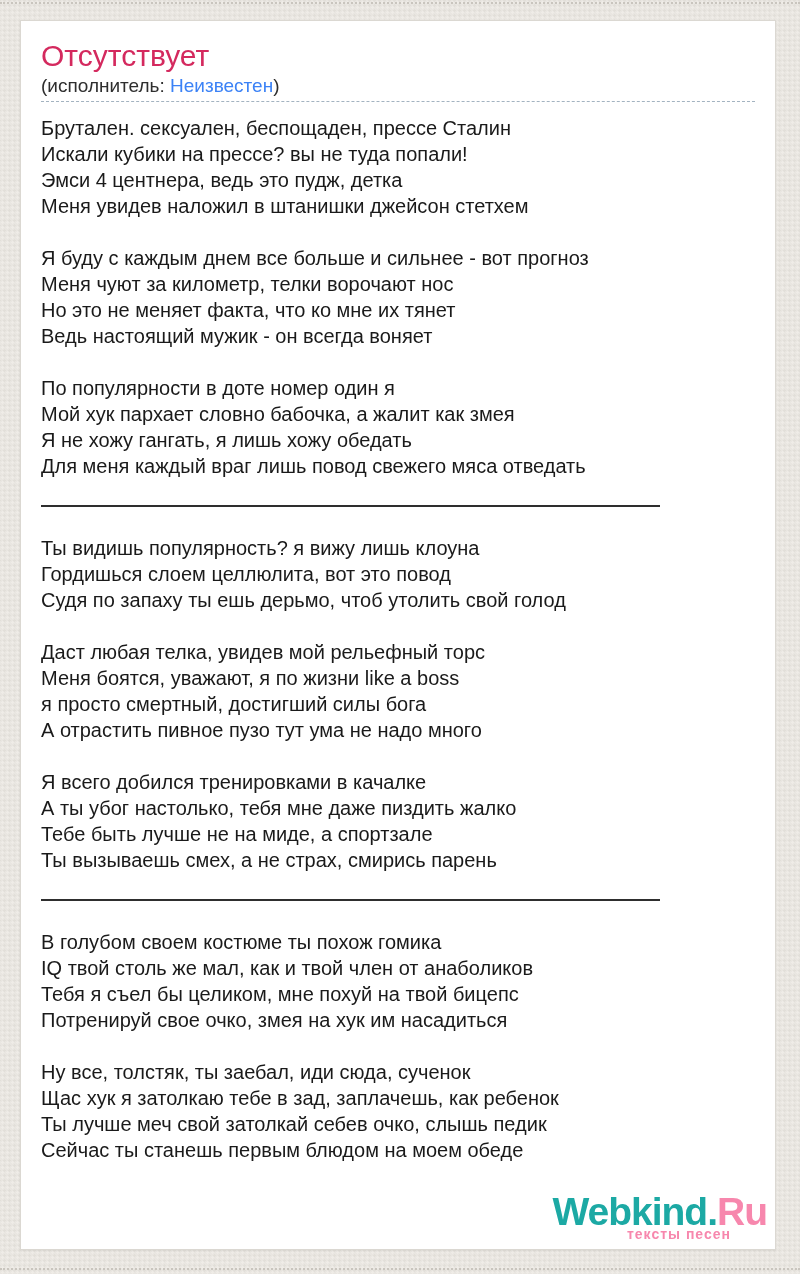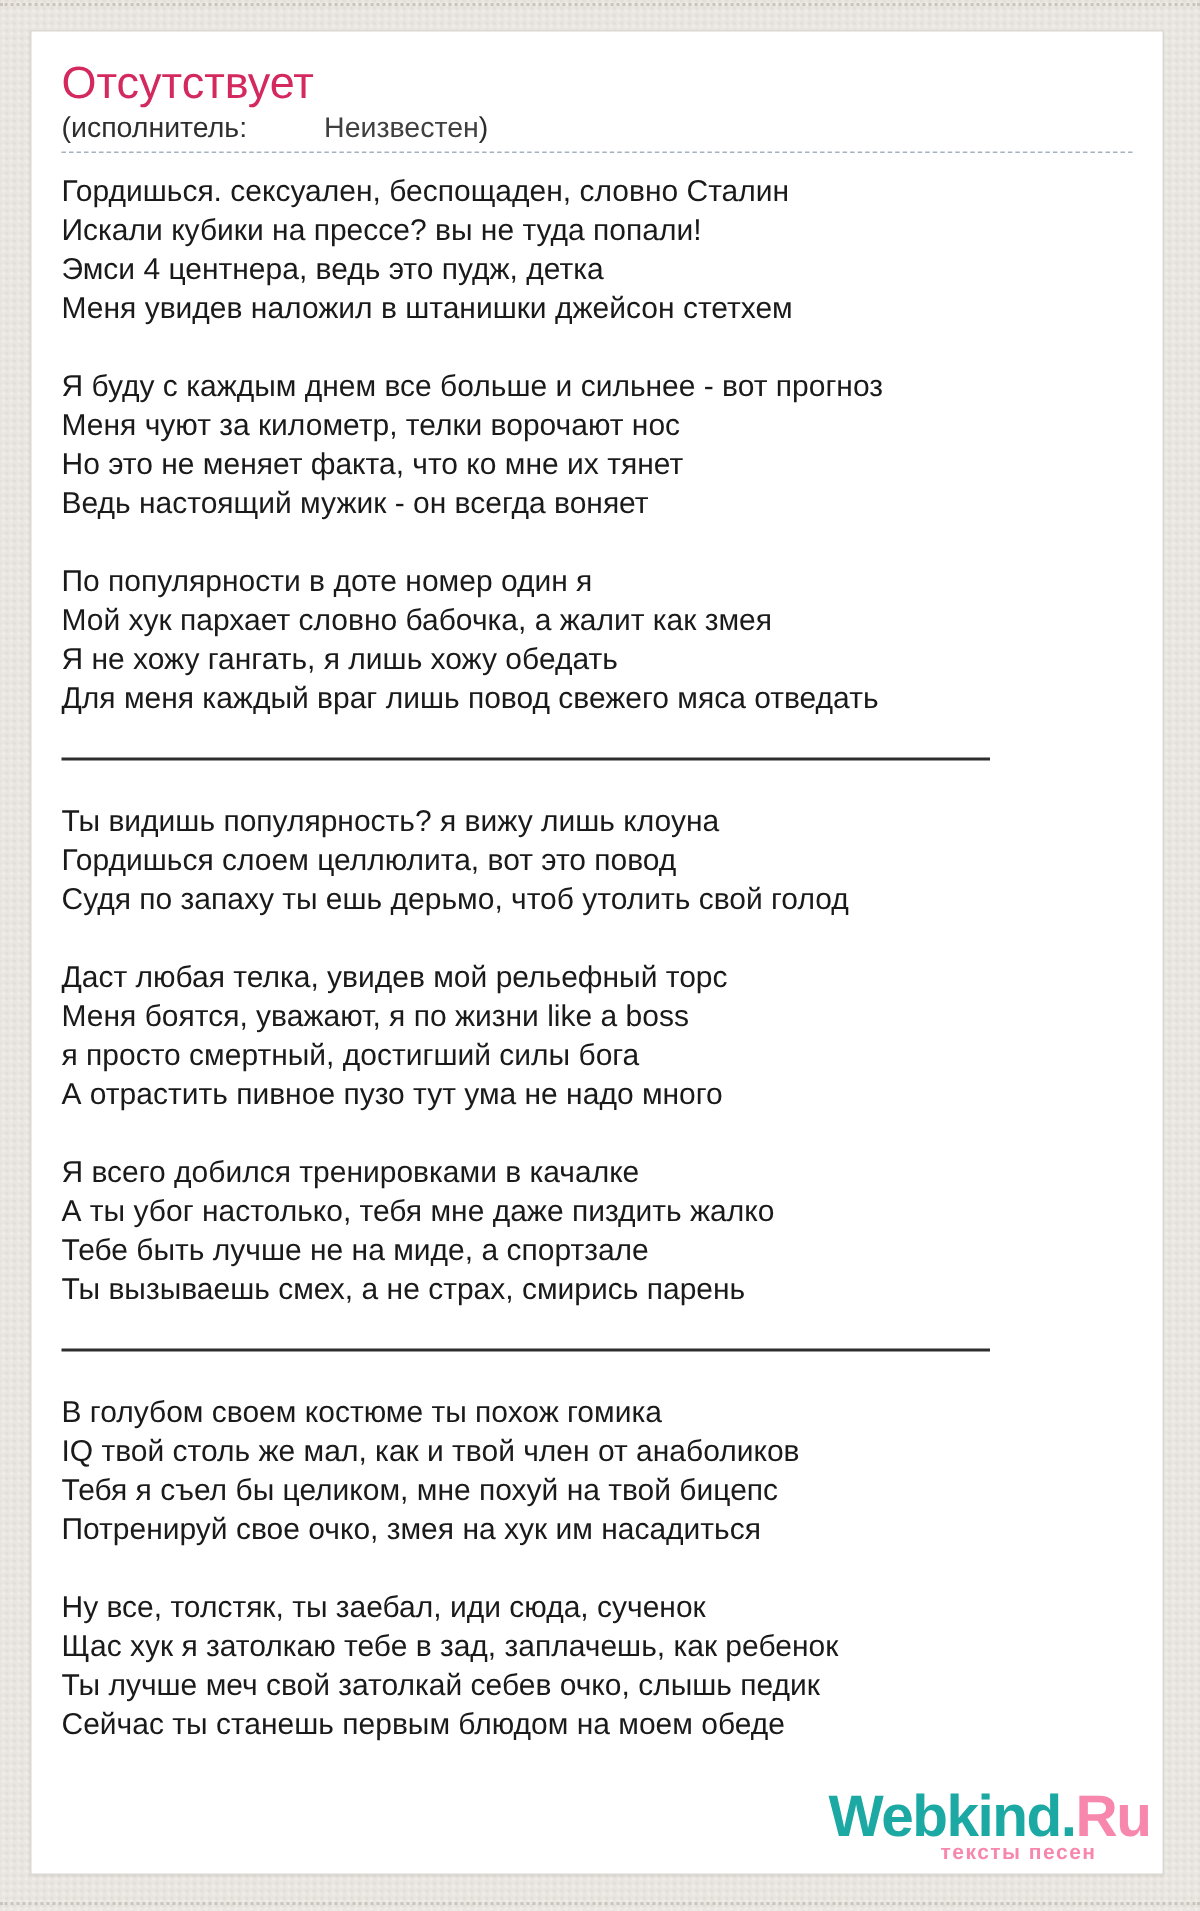--- a/index.html
+++ b/index.html
@@ -31,21 +31,21 @@
     border-bottom:1px dashed #a3b3c0;
     padding-bottom:4px;
   }
   .song-title{
     margin:0;font-size:30px;line-height:34px;font-weight:400;
     color:#d4295e;
   }
   .artist-line{
     margin:2px 0 0 0;font-size:19px;line-height:22px;color:#2e2e2e;
   }
-  .artist-link{color:#404040;text-decoration:none;cursor:pointer;margin-left:46px;}
+  .artist-link{color:#3b82f6;text-decoration:none;cursor:pointer;}
   .lyrics{
     margin:13px 20px 0 20px;
     font-size:20px;line-height:26px;color:#1a1a1a;
   }
   .verse{margin:0 0 26px 0;}
   .lyric-line{white-space:nowrap;}
   hr.verse-divider{
     border:none;height:0;
     border-top:2px solid #2e2e2e;
     width:619px;margin:19px 0 28px 0;
@@ -73,21 +73,21 @@
 
 <div class="card">
 
   <div class="header">
     <h1 class="song-title">Отсутствует</h1>
     <div class="artist-line"><span>(исполнитель: </span><a class="artist-link">Неизвестен</a><span>)</span></div>
   </div>
 
   <div class="lyrics">
       <div class="verse">
-        <div class="lyric-line">Гордишься. сексуален, беспощаден, словно Сталин</div>
+        <div class="lyric-line">Брутален. сексуален, беспощаден, прессе Сталин</div>
         <div class="lyric-line">Искали кубики на прессе? вы не туда попали!</div>
         <div class="lyric-line">Эмси 4 центнера, ведь это пудж, детка</div>
         <div class="lyric-line">Меня увидев наложил в штанишки джейсон стетхем</div>
       </div>
       <div class="verse">
         <div class="lyric-line">Я буду с каждым днем все больше и сильнее - вот прогноз</div>
         <div class="lyric-line">Меня чуют за километр, телки ворочают нос</div>
         <div class="lyric-line">Но это не меняет факта, что ко мне их тянет</div>
         <div class="lyric-line">Ведь настоящий мужик - он всегда воняет</div>
       </div>

